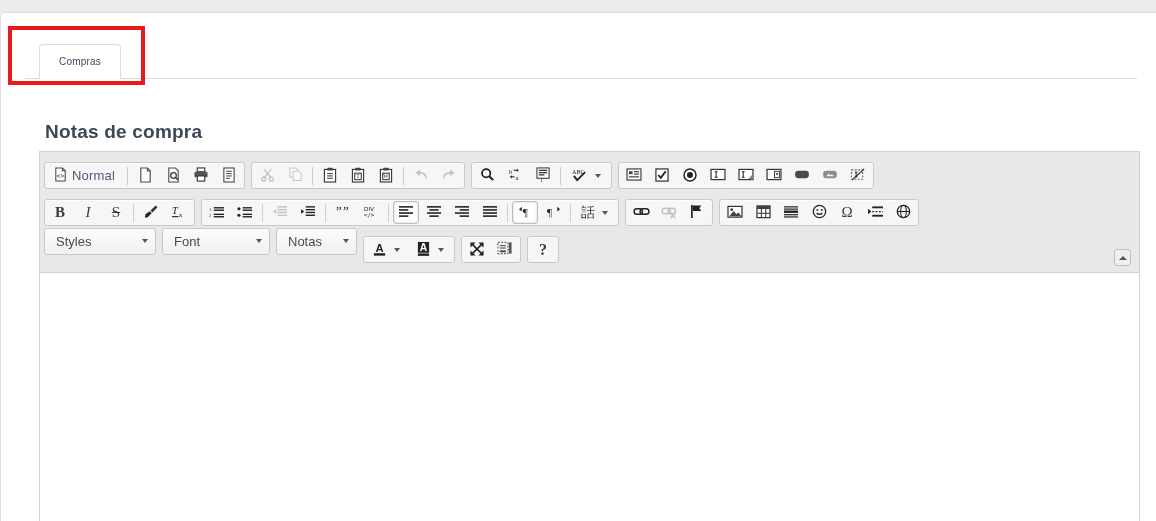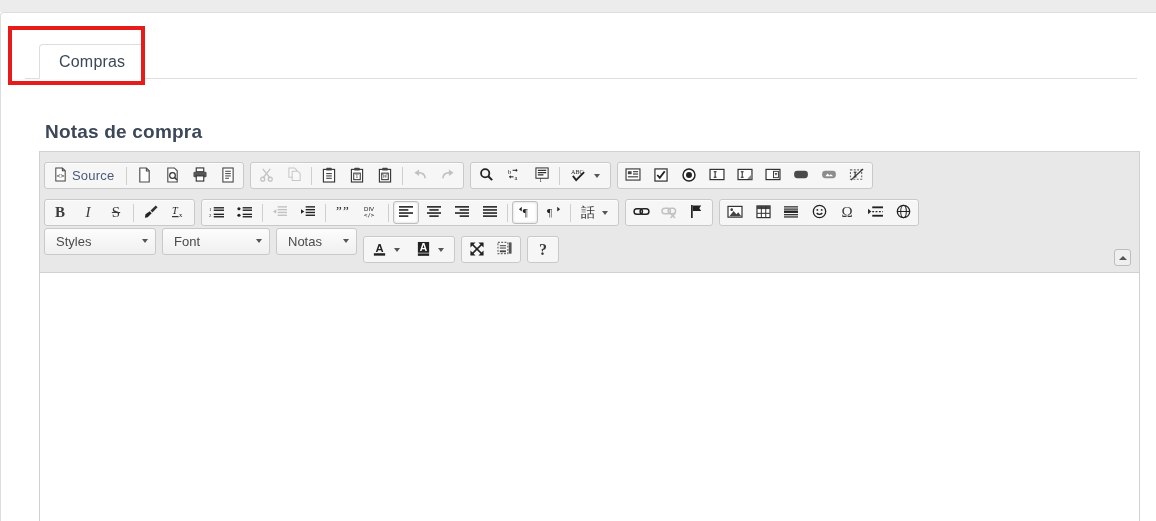--- a/index.html
+++ b/index.html
@@ -34,21 +34,21 @@
   .tab {
     position: absolute; left: 14px; top: 13px;
     height: 35px;
     padding: 0 19px;
     display: flex; align-items: center;
     background: #ffffff;
     border: 1px solid #dddddd;
     border-bottom: 1px solid #ffffff;
     border-top-left-radius: 4px;
     border-top-right-radius: 4px;
-    font-size: 16px;
+    font-size: 10px;
     color: #3c4858;
     letter-spacing: .2px;
     white-space: nowrap;
   }
   .annot-box {
     position: absolute; left: 8px; top: 26px;
     width: 137px; height: 59px;
     border: 4px solid #e81b1b;
     pointer-events: none;
   }
@@ -196,21 +196,21 @@
 
         <div class="cke-group">
           <div class="cke-btn wide">
             <span>
               <svg width="15" height="15" viewBox="0 0 16 16">
                   <path d="M3 1h7l3 3v11H3z" fill="#fff" stroke="#444" stroke-width="1.1"></path>
                   <path d="M10 1v3h3" fill="none" stroke="#444" stroke-width="1.1"></path>
                   <text x="8" y="12" font-size="7" text-anchor="middle" fill="#333" font-family="monospace">&lt;&gt;</text>
                 </svg>
             </span>
-            <span class="src-label">Source</span>
+            <span class="src-label">Normal</span>
           </div>
           <span class="cke-sep"></span>
           <div class="cke-btn">
             <span>
               <svg width="15" height="16" viewBox="0 0 16 17">
                   <path d="M3 1h7l3 3v12H3z" fill="#fff" stroke="#4a4a4a" stroke-width="1.2"></path>
                   <path d="M10 1v3.2h3" fill="none" stroke="#4a4a4a" stroke-width="1.2"></path>
                 </svg>
             </span>
           </div>

